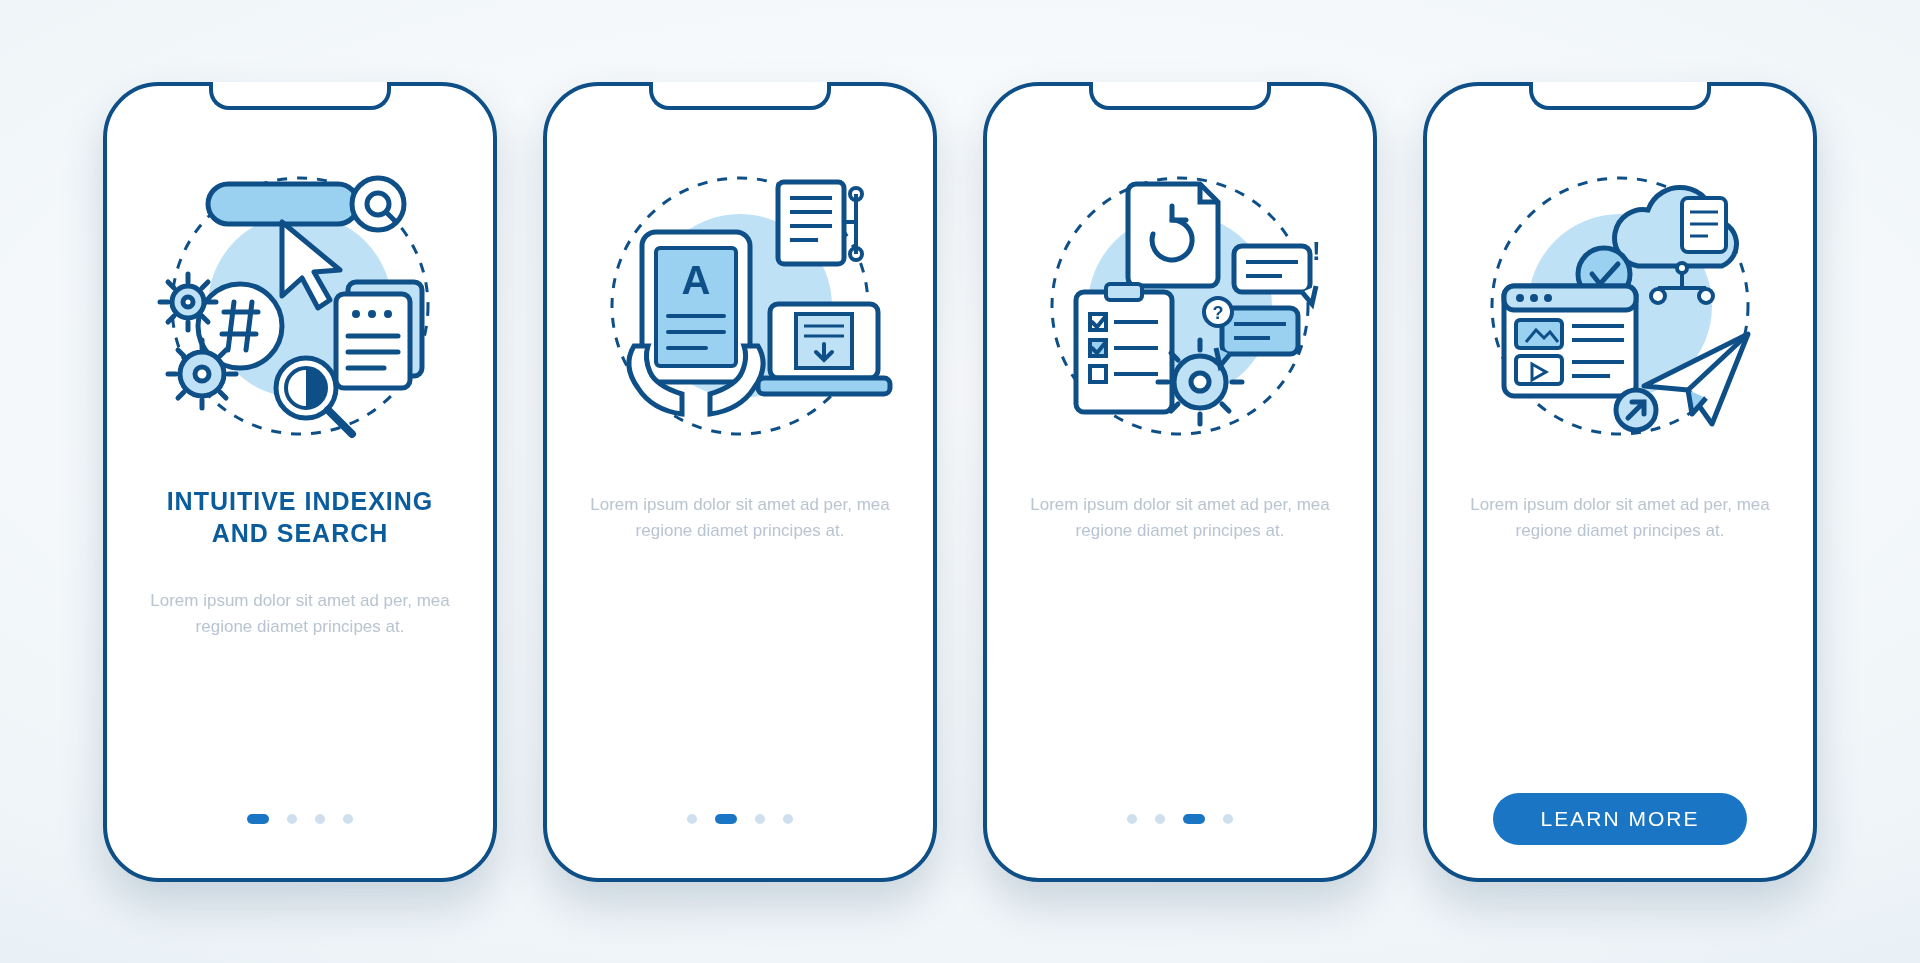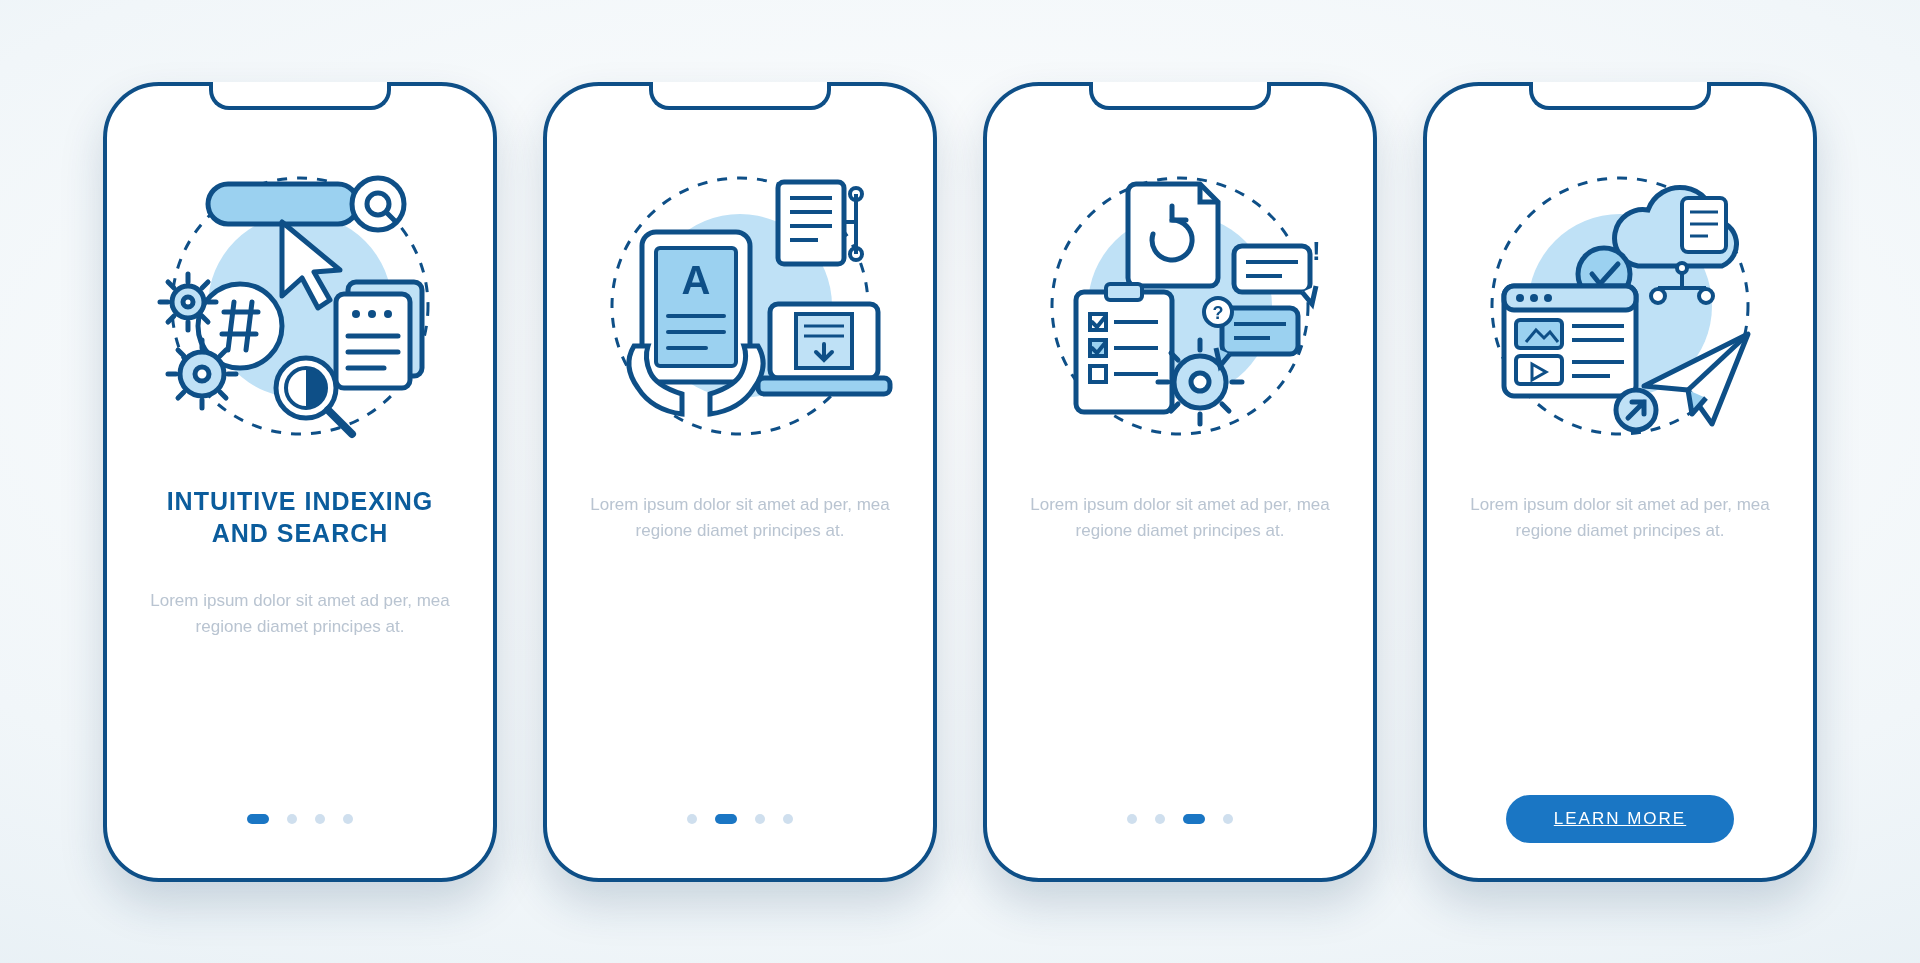--- a/index.html
+++ b/index.html
@@ -91,25 +91,24 @@
   .dot.active {
     width: 22px; height: 10px; border-radius: 5px;
     background: #1a76c4;
   }
   .cta {
     background: #1a76c4;
     color: #fff;
     border: none;
     border-radius: 26px;
     padding: 14px 48px;
-    font-size: 17px;
+    font-size: 21px;
     letter-spacing: 2px;
     font-weight: 500;
     cursor: pointer;
-    text-decoration: underline;
   }
 </style>
 </head>
 <body>
 
 <div class="row">
 
   <div class="phone">
     <div class="notch"></div>
     <div class="illu-wrap">

